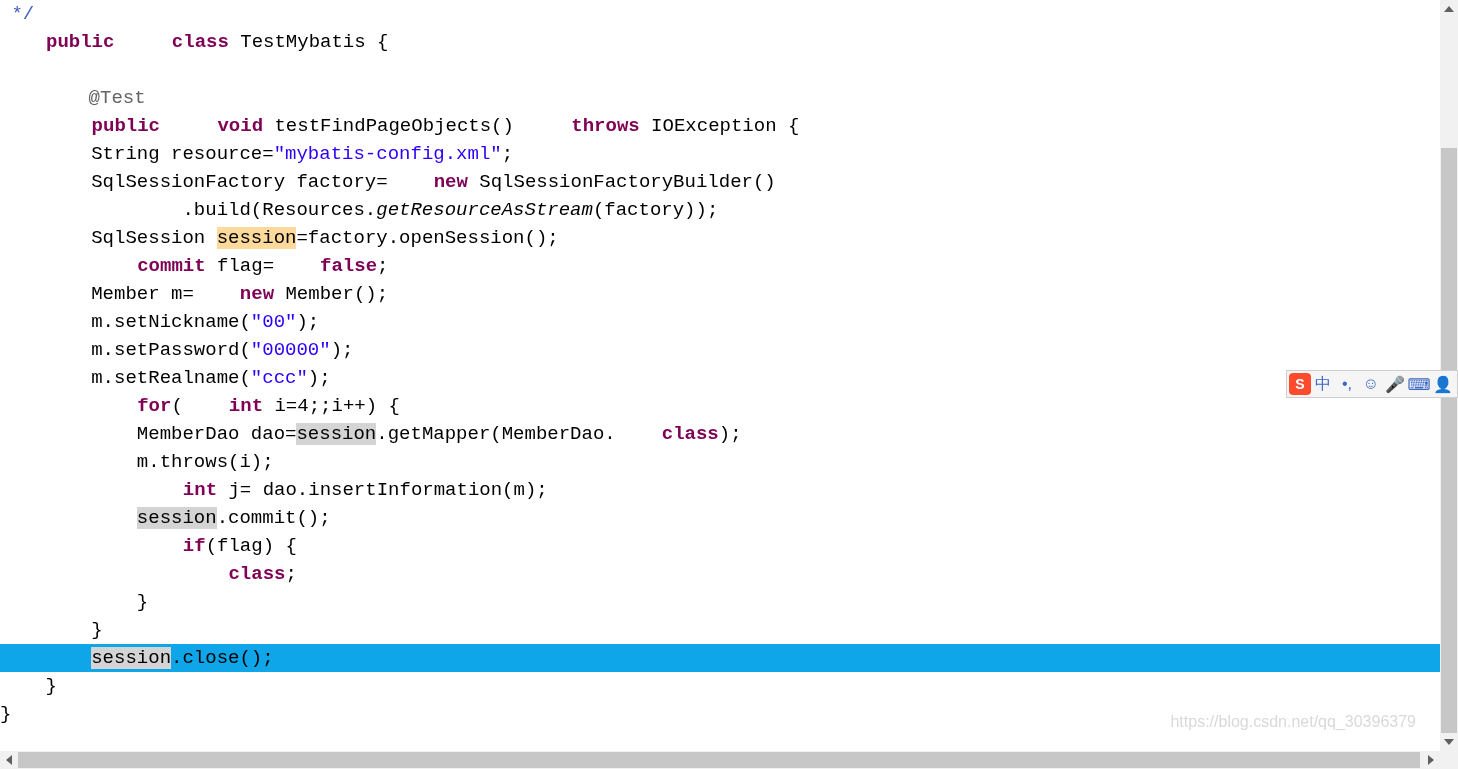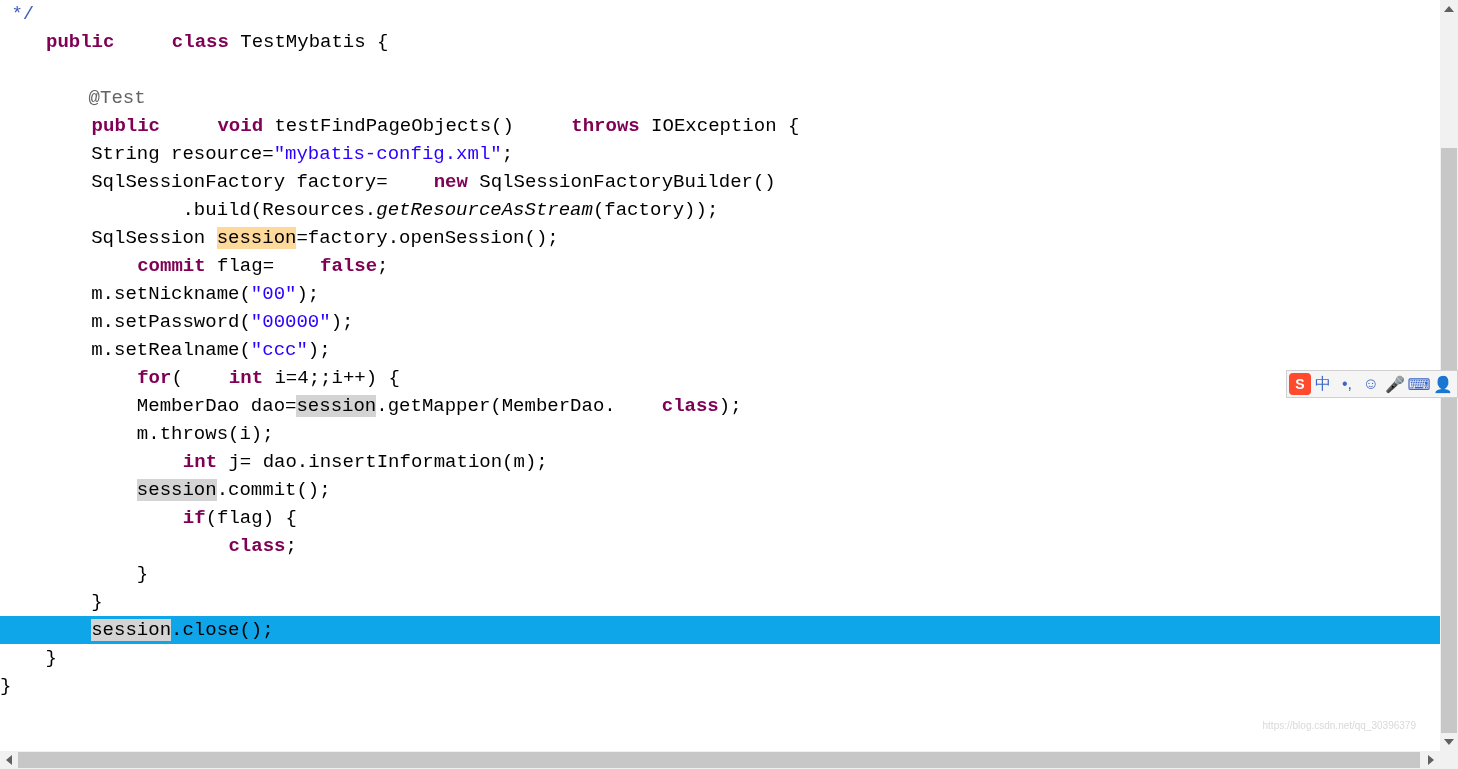--- a/index.html
+++ b/index.html
@@ -10,21 +10,21 @@
   .line{white-space:pre;height:28px;line-height:28px;}
   .hl-line{background:#0ea5e9;}
   .kw{color:#7f0055;font-weight:bold;padding-left:46px;}
   .ann{color:#646464;padding-left:43px;}
   .str{color:#2a00ff;}
   .cmt{color:#3f5fbf;}
   .ita{font-style:italic;}
   .selhl{background:#fdd99b;}
   .occ{background:#d4d4d4;}
   .watermark{position:absolute;right:24px;bottom:20px;
-             color:#d9d9d9;font-family:Arial,sans-serif;font-size:10px;}
+             color:#d9d9d9;font-family:Arial,sans-serif;font-size:16px;}
   
   .vscroll{position:absolute;top:0;right:0;width:18px;height:751px;
            background:#f1f1f1;}
   .vthumb{position:absolute;left:1px;width:16px;background:#c7c7c7;}
   .varrow{position:absolute;left:0;width:18px;height:18px;
           display:flex;align-items:center;justify-content:center;
           background:#f1f1f1;}
   .tri{width:0;height:0;border-left:5px solid transparent;
        border-right:5px solid transparent;}
   .tri-up{border-bottom:6px solid #606060;}
@@ -61,20 +61,21 @@
   <div class="line"><span class="cmt"> */</span></div>
   <div class="line"><span class="kw">public</span><span> </span><span class="kw">class</span><span> TestMybatis {</span></div>
   <div class="line"><span></span></div>
   <div class="line"><span>    </span><span class="ann">@Test</span></div>
   <div class="line"><span>    </span><span class="kw">public</span><span> </span><span class="kw">void</span><span> testFindPageObjects() </span><span class="kw">throws</span><span> IOException {</span></div>
   <div class="line"><span>        String resource=</span><span class="str">"mybatis-config.xml"</span><span>;</span></div>
   <div class="line"><span>        SqlSessionFactory factory=</span><span class="kw">new</span><span> SqlSessionFactoryBuilder()</span></div>
   <div class="line"><span>                .build(Resources.</span><span class="ita">getResourceAsStream</span><span>(factory));</span></div>
   <div class="line"><span>        SqlSession </span><span class="selhl">session</span><span>=factory.openSession();</span></div>
   <div class="line"><span>        </span><span class="kw">commit</span><span> flag=</span><span class="kw">false</span><span>;</span></div>
+  <div class="line"><span>        Member m=</span><span class="kw">new</span><span> Member();</span></div>
   <div class="line"><span>        m.setNickname(</span><span class="str">"00"</span><span>);</span></div>
   <div class="line"><span>        m.setPassword(</span><span class="str">"00000"</span><span>);</span></div>
   <div class="line"><span>        m.setRealname(</span><span class="str">"ccc"</span><span>);</span></div>
   <div class="line"><span>        </span><span class="kw">for</span><span>(</span><span class="kw">int</span><span> i=4;;i++) {</span></div>
   <div class="line"><span>            MemberDao dao=</span><span class="occ">session</span><span>.getMapper(MemberDao.</span><span class="kw">class</span><span>);</span></div>
   <div class="line"><span>            m.throws(i);</span></div>
   <div class="line"><span>            </span><span class="kw">int</span><span> j= dao.insertInformation(m);</span></div>
   <div class="line"><span>            </span><span class="occ">session</span><span>.commit();</span></div>
   <div class="line"><span>            </span><span class="kw">if</span><span>(flag) {</span></div>
   <div class="line"><span>                </span><span class="kw">class</span><span>;</span></div>

